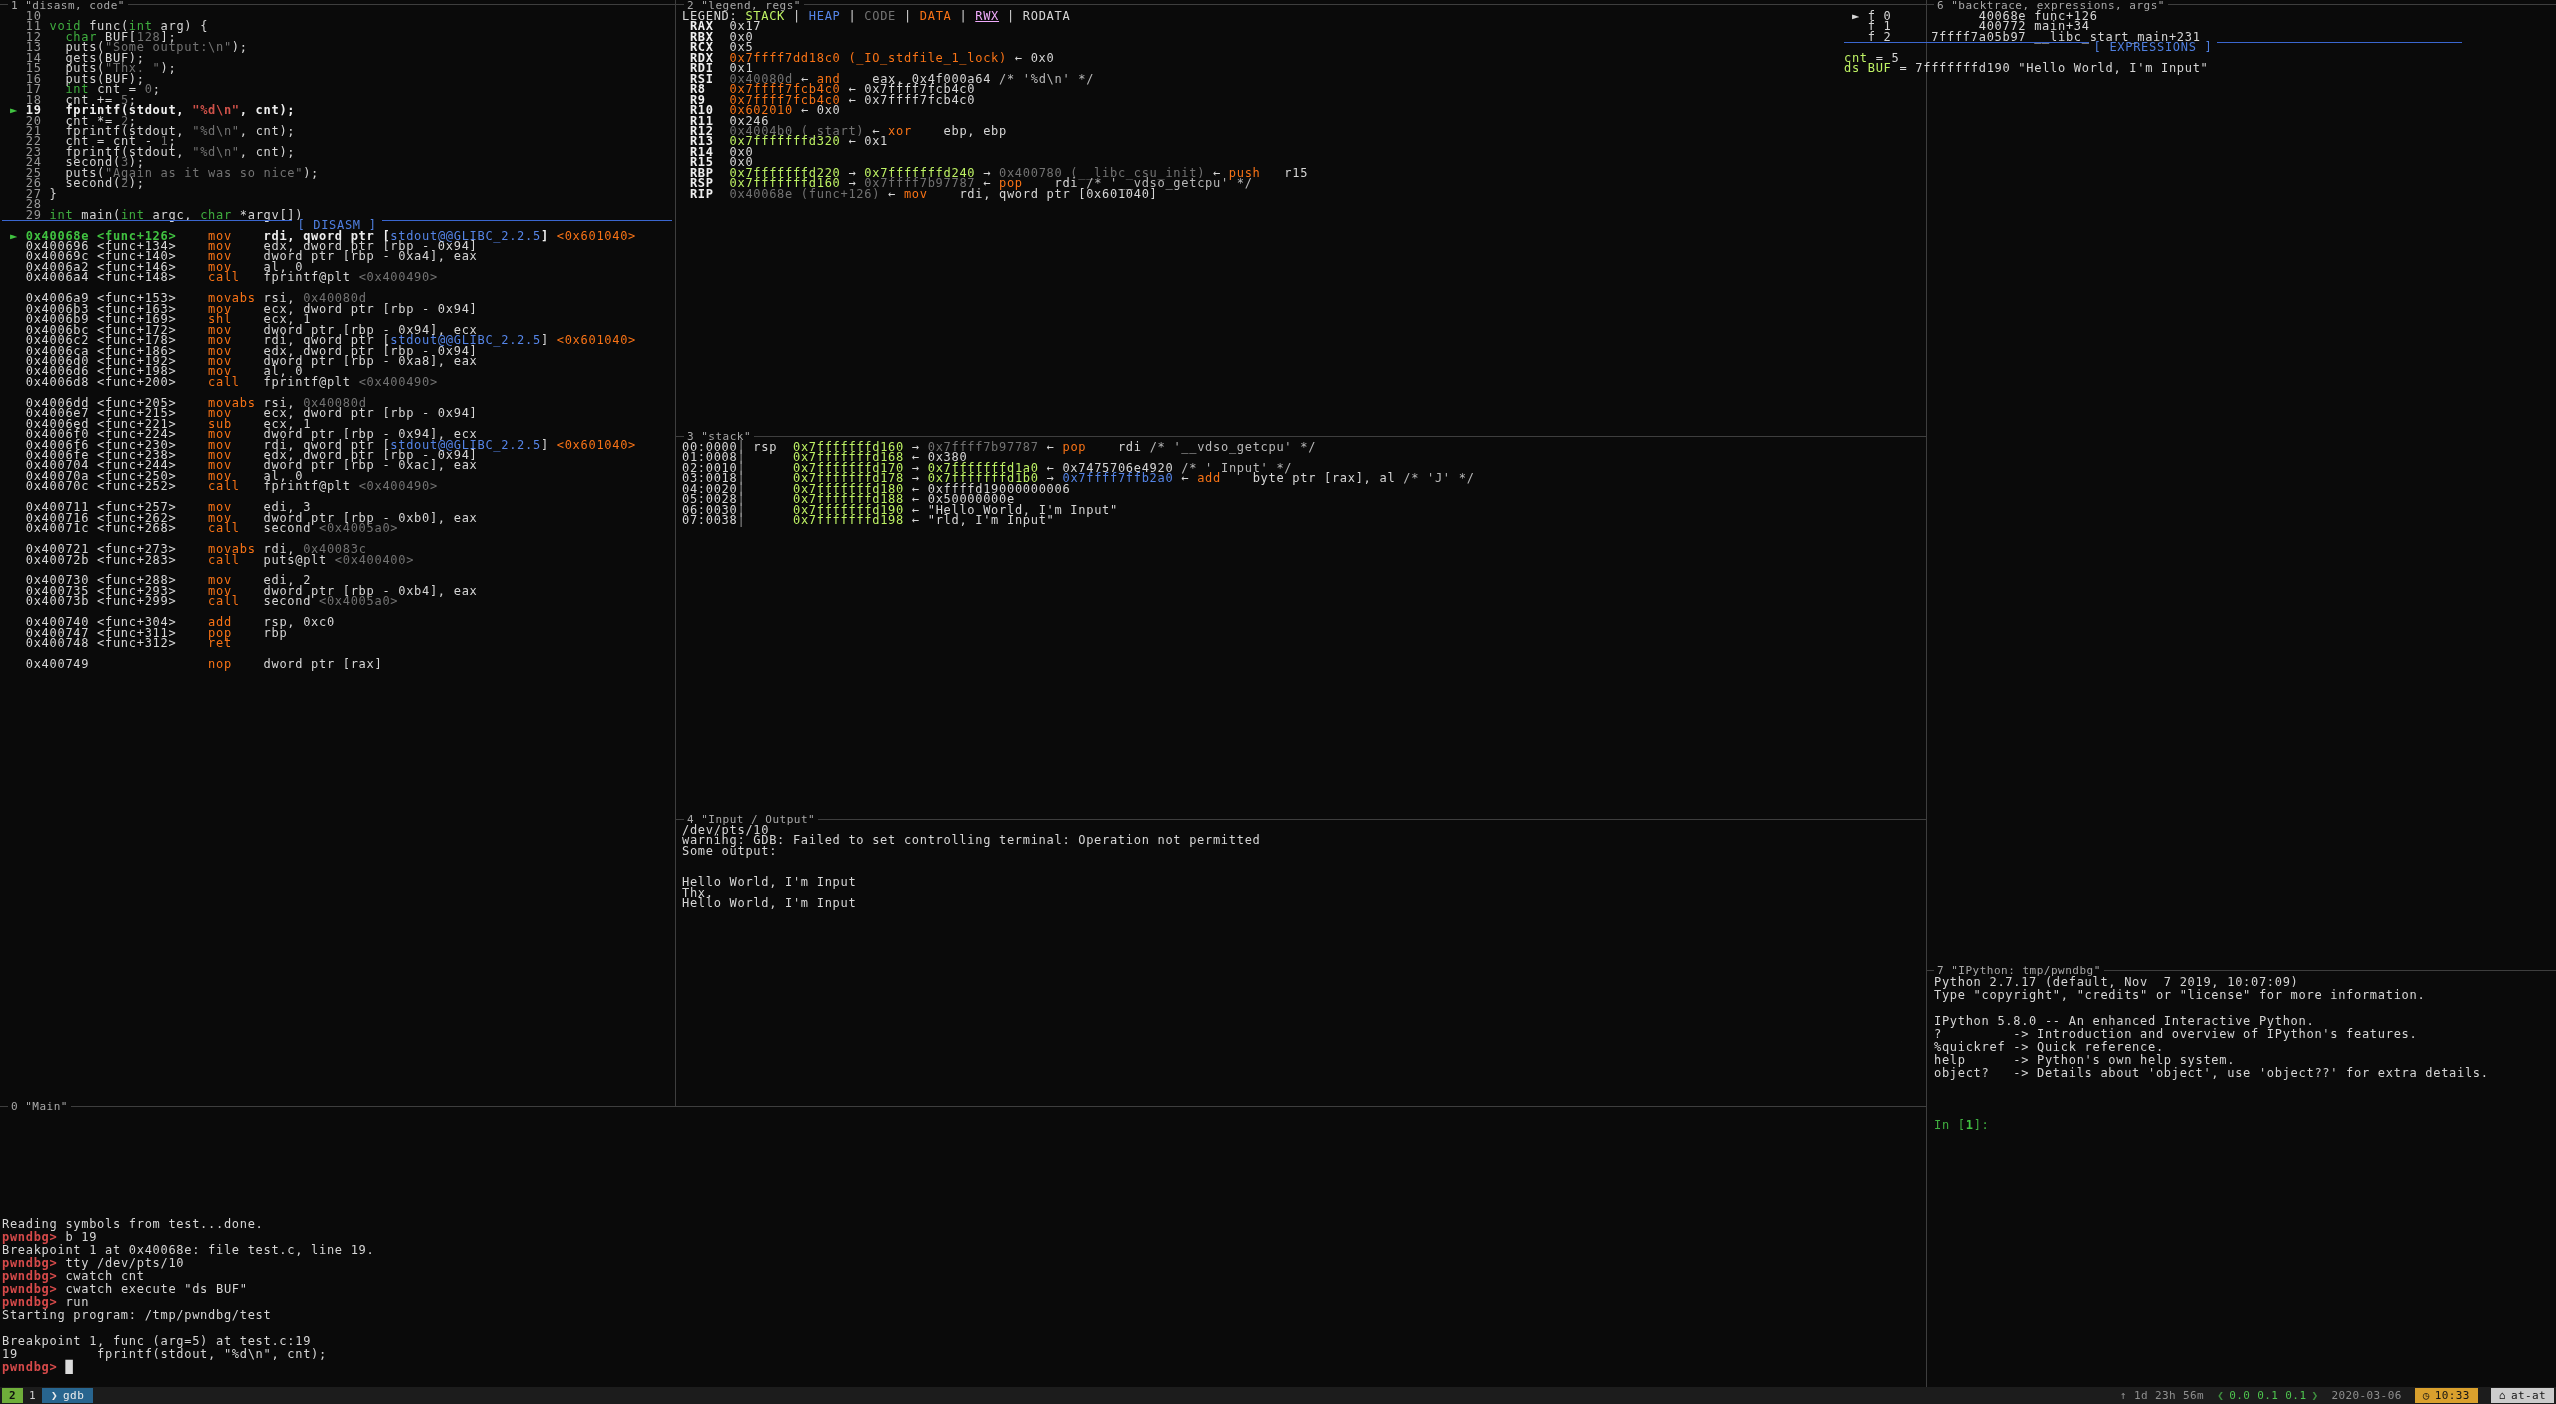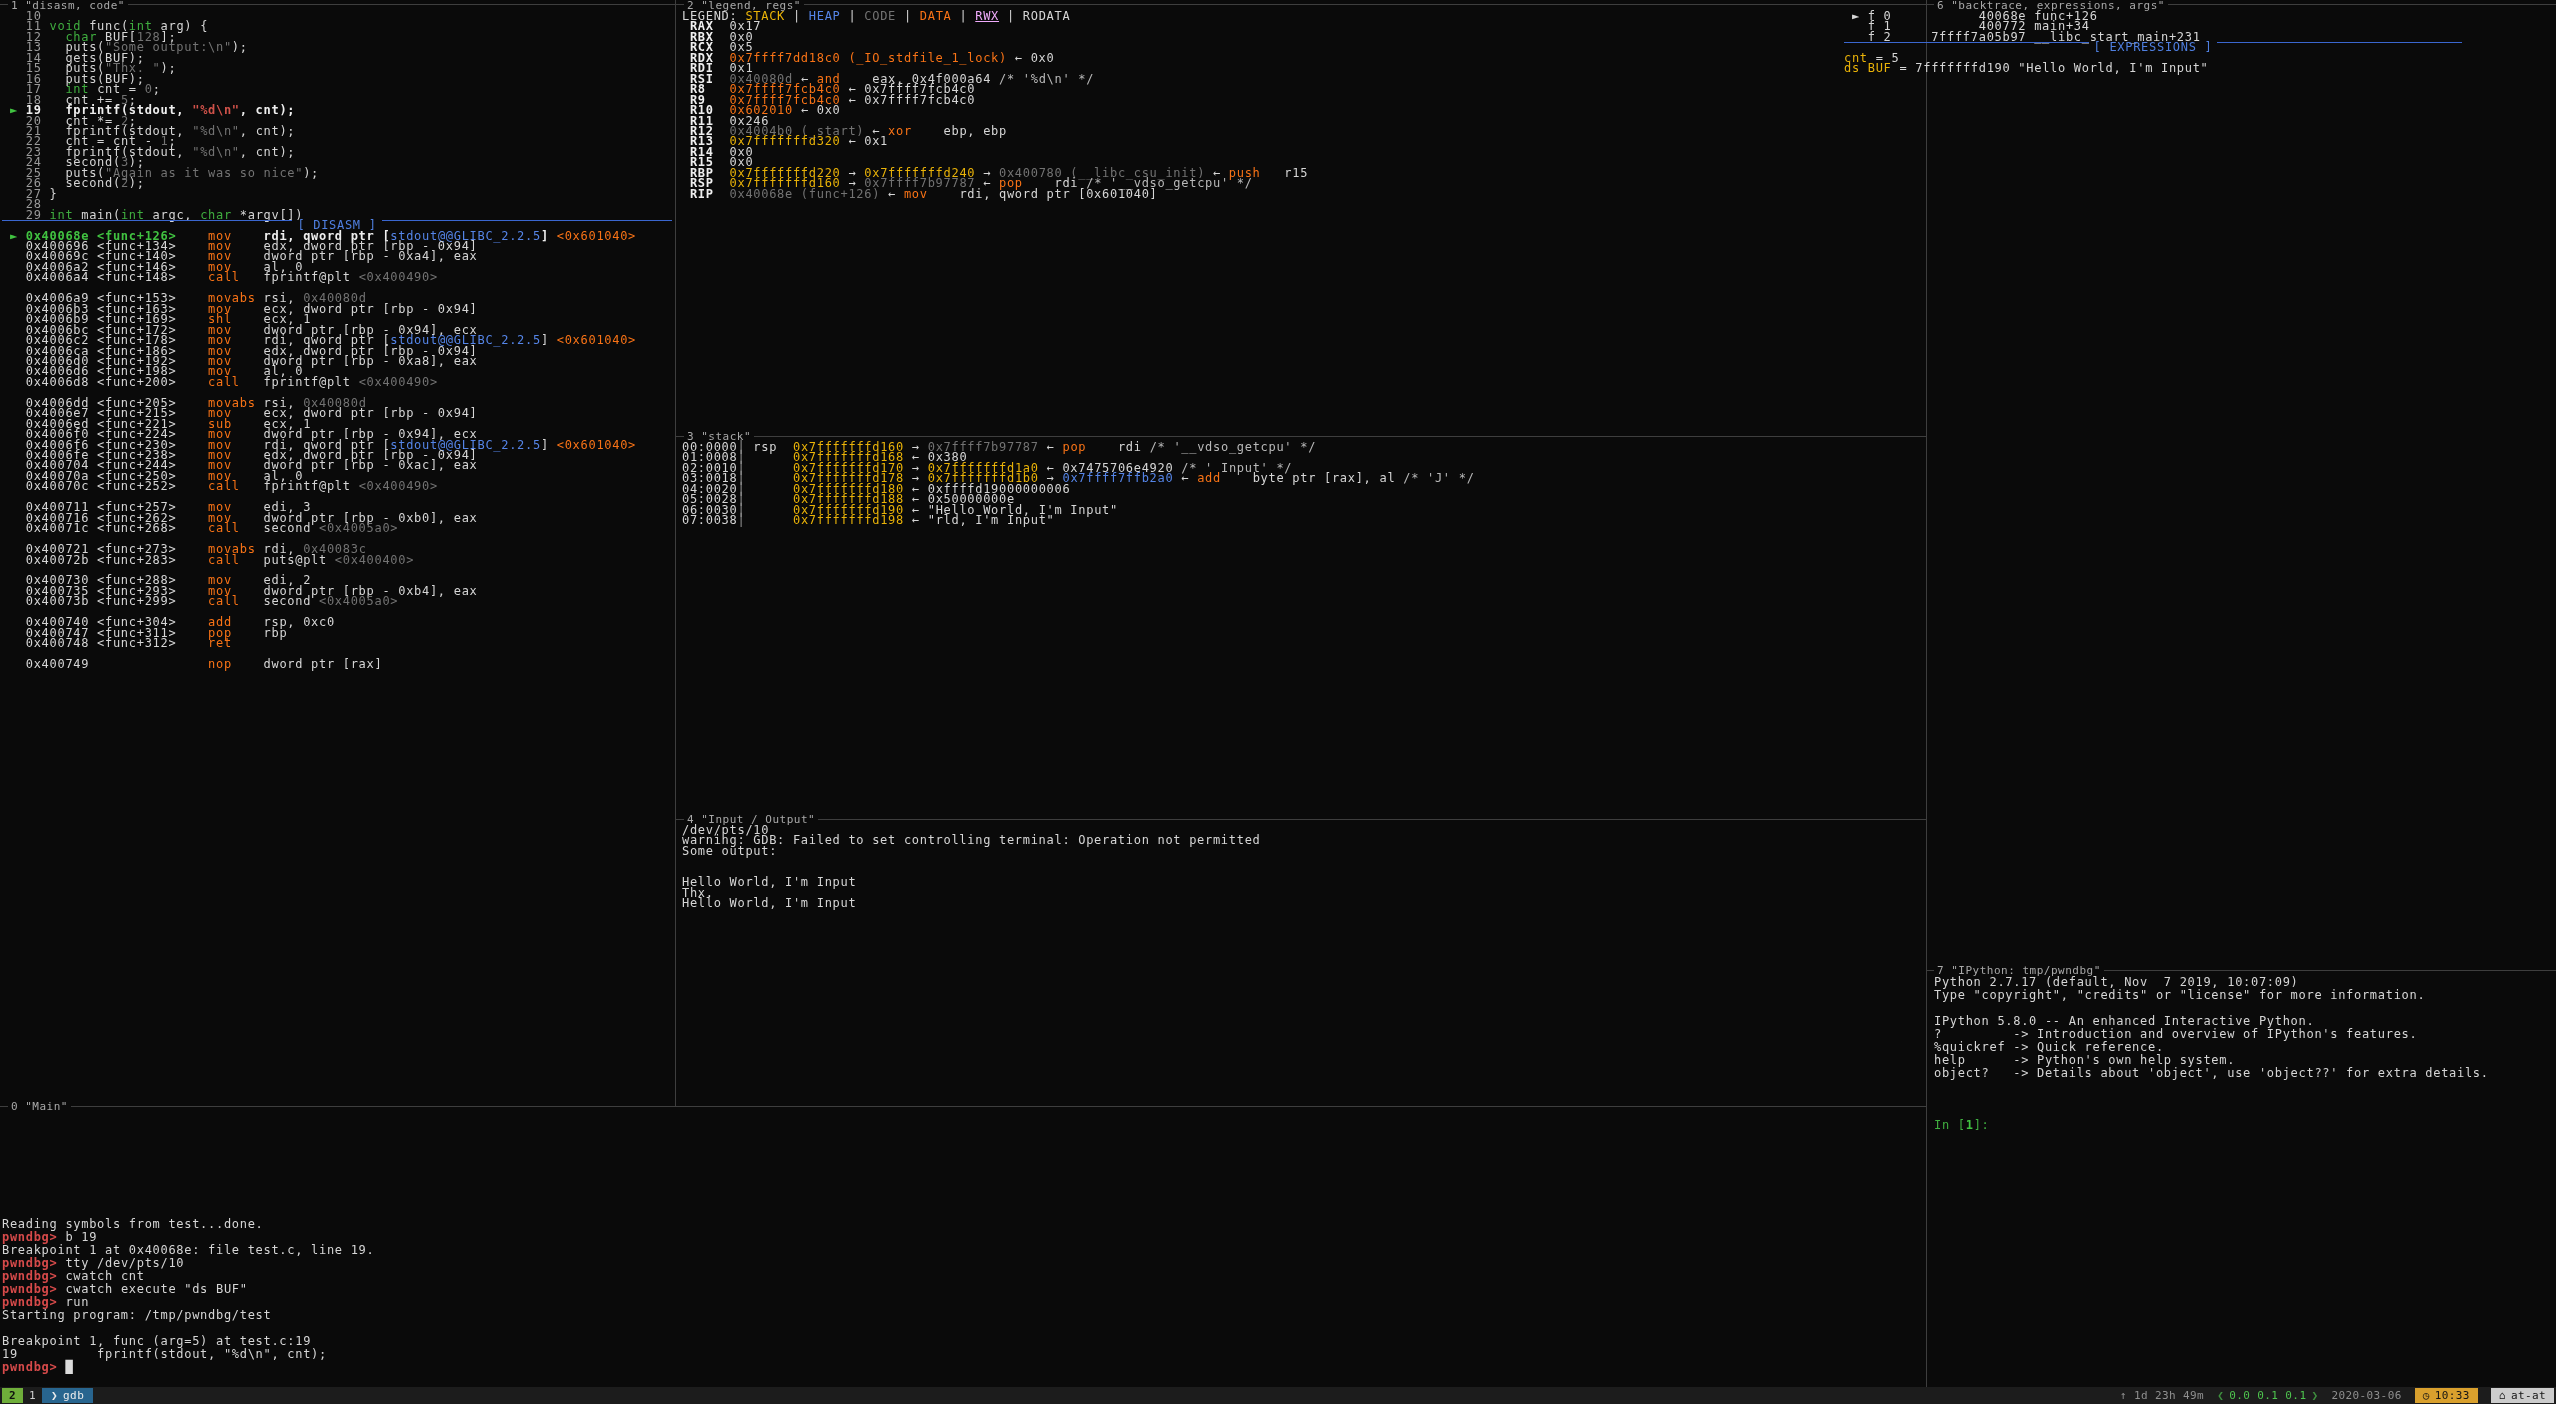--- a/index.html
+++ b/index.html
@@ -9,21 +9,21 @@
              white-space:pre;color:#d6d6d6}
   .lh13{line-height:13px}
   .tl{min-height:10.45px}
   .lh13 .tl{min-height:13px}
   
   .c-p{color:#d6d6d6}
   .c-g{color:#9a9a9a}
   .c-cm{color:#b9b9b9}
   .c-grn{color:#3fae3f}
   .c-grnb{color:#41c341;font-weight:bold}
-  .c-y{color:#eab308}
+  .c-y{color:#bef264}
   .c-r{color:#737373}
   .c-rb{color:#d0524a;font-weight:bold}
   .c-pu{color:#f97316}
   .c-b{color:#5585e8;font-weight:normal}
   .c-wb{color:#efefef;font-weight:bold}
   .c-rwx{color:#f0abfc;text-decoration:underline}
   .c-prompt{color:#d64a4a;font-weight:bold}
   .c-cur{color:#dcdcdc}
   
   .tdiv{display:flex;align-items:flex-start;white-space:normal}
@@ -80,21 +80,21 @@
 <div class="pane-body lh13" style="left:2px;top:1114px;width:1920px;height:270px"><div class="tl">&nbsp;</div><div class="tl">&nbsp;</div><div class="tl">&nbsp;</div><div class="tl">&nbsp;</div><div class="tl">&nbsp;</div><div class="tl">&nbsp;</div><div class="tl">&nbsp;</div><div class="tl">&nbsp;</div><div class="tl"><span class="c-p">Reading symbols from test...done.</span></div><div class="tl"><span class="c-prompt">pwndbg&gt; </span><span class="c-p">b 19</span></div><div class="tl"><span class="c-p">Breakpoint 1 at 0x40068e: file test.c, line 19.</span></div><div class="tl"><span class="c-prompt">pwndbg&gt; </span><span class="c-p">tty /dev/pts/10</span></div><div class="tl"><span class="c-prompt">pwndbg&gt; </span><span class="c-p">cwatch cnt</span></div><div class="tl"><span class="c-prompt">pwndbg&gt; </span><span class="c-p">cwatch execute "ds BUF"</span></div><div class="tl"><span class="c-prompt">pwndbg&gt; </span><span class="c-p">run</span></div><div class="tl"><span class="c-p">Starting program: /tmp/pwndbg/test</span></div><div class="tl">&nbsp;</div><div class="tl"><span class="c-p">Breakpoint 1, func (arg=5) at test.c:19</span></div><div class="tl"><span class="c-p">19          fprintf(stdout, "%d\n", cnt);</span></div><div class="tl"><span class="c-prompt">pwndbg&gt; </span><span class="c-cur">█</span></div></div>
 
 <div class="statusbar">
   <span class="sb-session">2</span>
   <span class="sb-winidx">1</span>
   <span class="sb-window">
     <span>❯</span>
     <span>gdb</span>
   </span>
   <span class="sb-right">
-    <span>↑ 1d 23h 49m</span>
+    <span>↑ 1d 23h 56m</span>
     <span class="sb-load">
       <span class="c-dimgrn">❮</span>
       <span class="c-ldgrn">0.0 0.1 0.1</span>
       <span class="c-dimgrn">❯</span>
     </span>
     <span>2020-03-06</span>
     <span class="sb-time">
       <span>◷</span>
       <span>10:33</span>
     </span>

